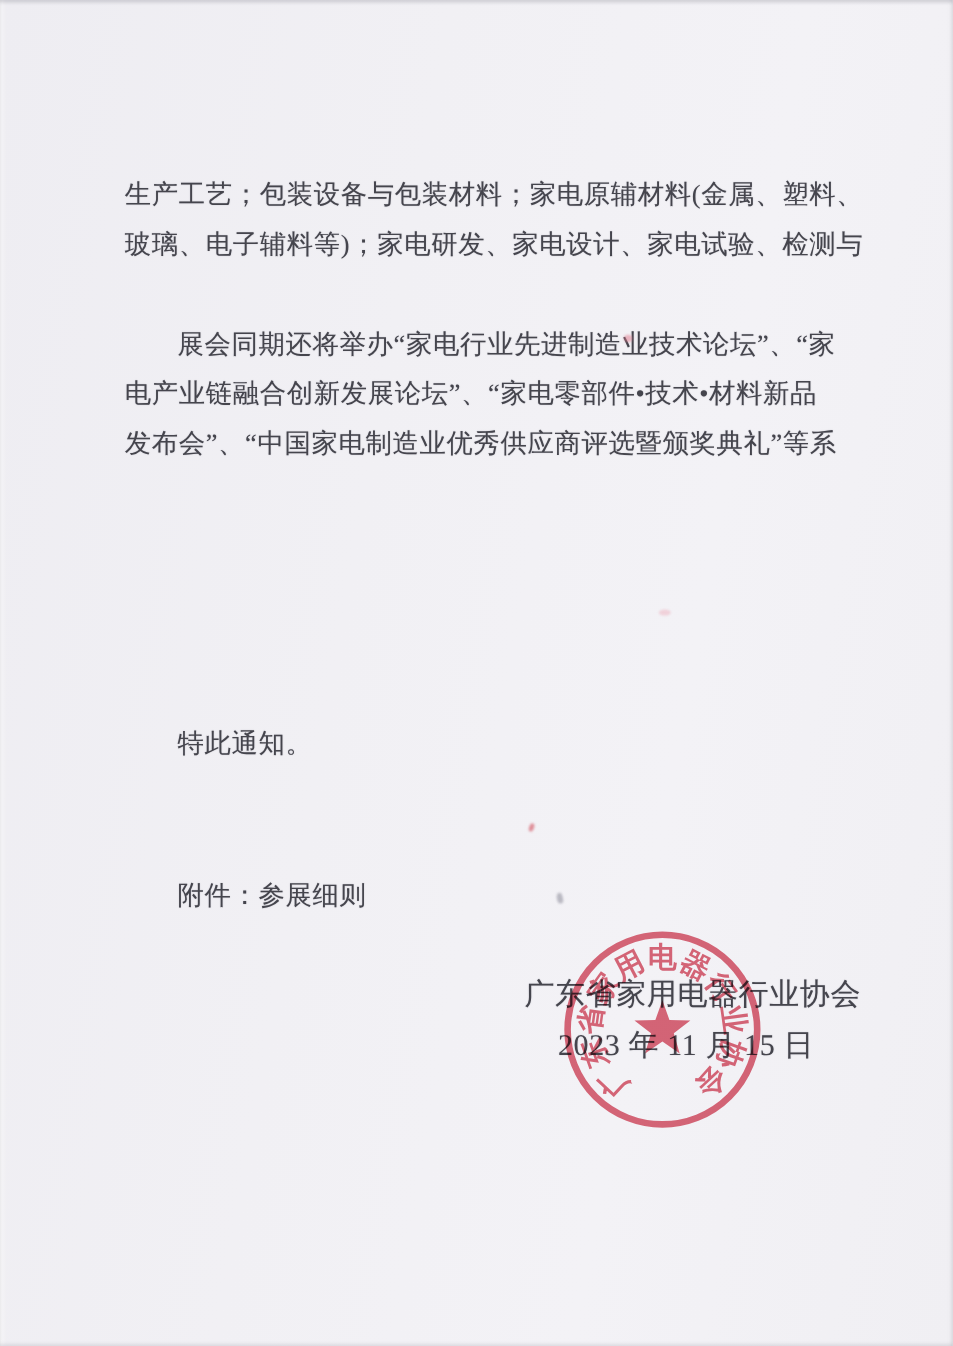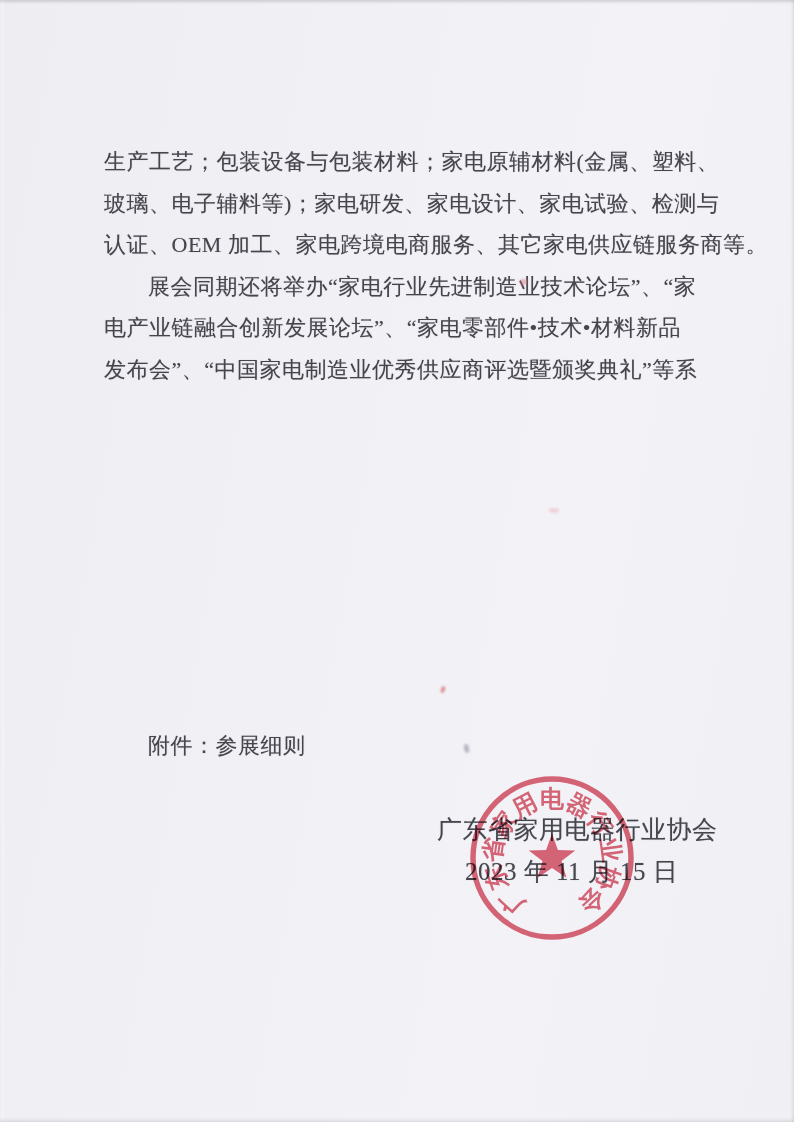--- a/index.html
+++ b/index.html
@@ -104,24 +104,24 @@
   }
 </style>
 </head>
 <body>
 
 <div class="page" style="--ink: #45454d; --stamp-color: #d94f63;">
 
   <div class="doc-body" id="doc-body">
       <div class="line" style="top: 141px; text-indent: 0px;">生产工艺；包装设备与包装材料；家电原辅材料(金属、塑料、</div>
       <div class="line" style="top: 183px; text-indent: 0px;">玻璃、电子辅料等)；家电研发、家电设计、家电试验、检测与</div>
-      <div class="line" style="top: 224px; text-indent: 0px;">认证、OEM 加工、家电跨境电商服务、其它家电供应链服务商等。</div>
       <div class="line" style="top: 266px; text-indent: 44px;">展会同期还将举办“家电行业先进制造业技术论坛”、“家</div>
       <div class="line" style="top: 307px; text-indent: 0px;">电产业链融合创新发展论坛”、“家电零部件•技术•材料新品</div>
       <div class="line" style="top: 349px; text-indent: 0px;">发布会”、“中国家电制造业优秀供应商评选暨颁奖典礼”等系</div>
+      <div class="line" style="top: 599px; text-indent: 44px;">特此通知。</div>
       <div class="line" style="top: 725px; text-indent: 44px;">附件：参展细则</div>
     </div>
 
   <div class="sig sig-org">广东省家用电器行业协会</div>
   <div class="sig sig-date">2023 年 11 月 15 日</div>
 
   <svg class="stamp" viewBox="-85 -85 170 170" width="170" height="170" xmlns="http://www.w3.org/2000/svg">
     <circle class="seal-ring" cx="0" cy="0" r="79"></circle>
     <path class="seal-star" d="M0,-24.5 L5.88,-8.09 L23.3,-7.57 L9.51,3.09 L14.4,19.82 L0,10 L-14.4,19.82 L-9.51,3.09 L-23.3,-7.57 L-5.88,-8.09 Z"></path>
     <g id="seal-chars">

